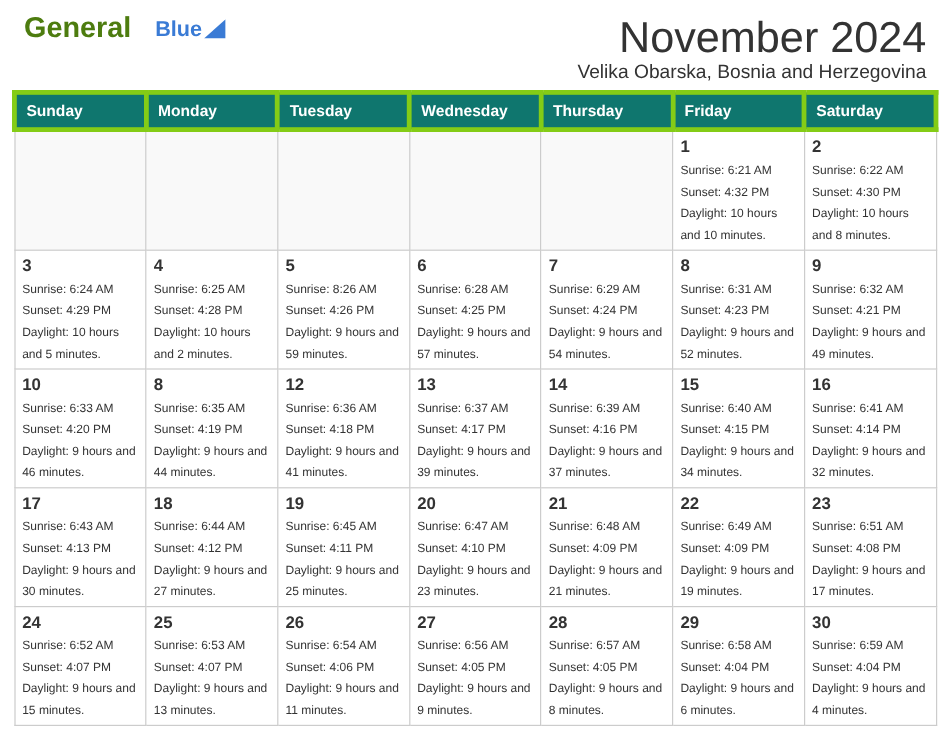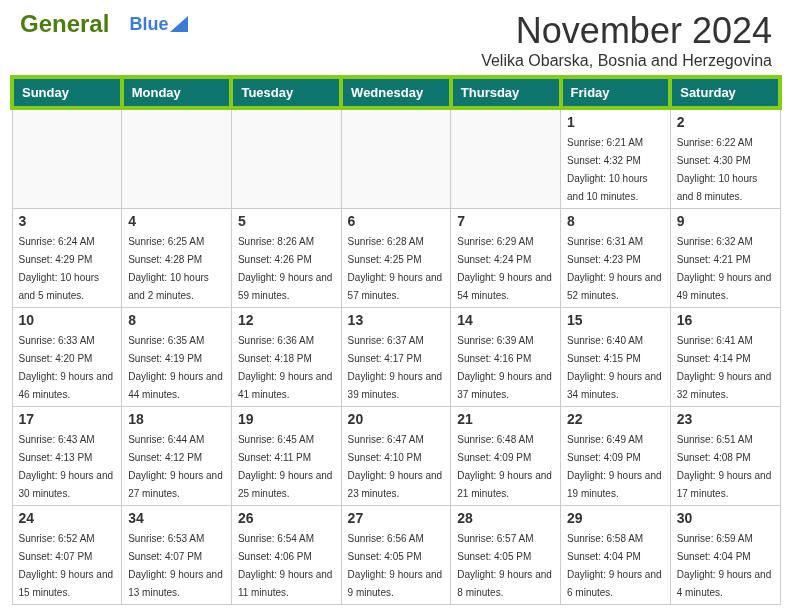--- a/index.html
+++ b/index.html
@@ -132,21 +132,21 @@
 Sunset: 4:09 PM
 Daylight: 9 hours and 19 minutes.</span></td>
           <td><span class="day-num">23</span><span class="day-info" style="white-space: pre-line; margin-top: 48px;">Sunrise: 6:51 AM
 Sunset: 4:08 PM
 Daylight: 9 hours and 17 minutes.</span></td>
         </tr>
         <tr>
           <td><span class="day-num">24</span><span class="day-info" style="white-space: pre-line;">Sunrise: 6:52 AM
 Sunset: 4:07 PM
 Daylight: 9 hours and 15 minutes.</span></td>
-          <td><span class="day-num">34</span><span class="day-info" style="white-space: pre-line; text-align: center;">Sunrise: 6:53 AM
+          <td><span class="day-num">25</span><span class="day-info" style="white-space: pre-line; text-align: center;">Sunrise: 6:53 AM
 Sunset: 4:07 PM
 Daylight: 9 hours and 13 minutes.</span></td>
           <td><span class="day-num">26</span><span class="day-info" style="white-space: pre-line; margin-top: 20px;">Sunrise: 6:54 AM
 Sunset: 4:06 PM
 Daylight: 9 hours and 11 minutes.</span></td>
           <td><span class="day-num">27</span><span class="day-info" style="white-space: pre-line;">Sunrise: 6:56 AM
 Sunset: 4:05 PM
 Daylight: 9 hours and 9 minutes.</span></td>
           <td><span class="day-num">28</span><span class="day-info" style="white-space: pre-line;">Sunrise: 6:57 AM
 Sunset: 4:05 PM

